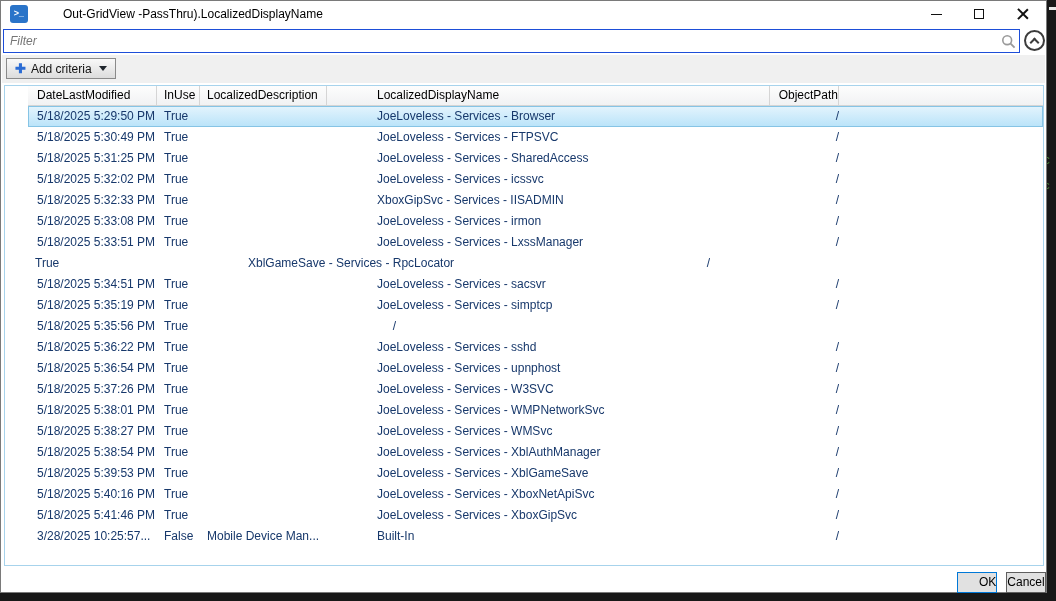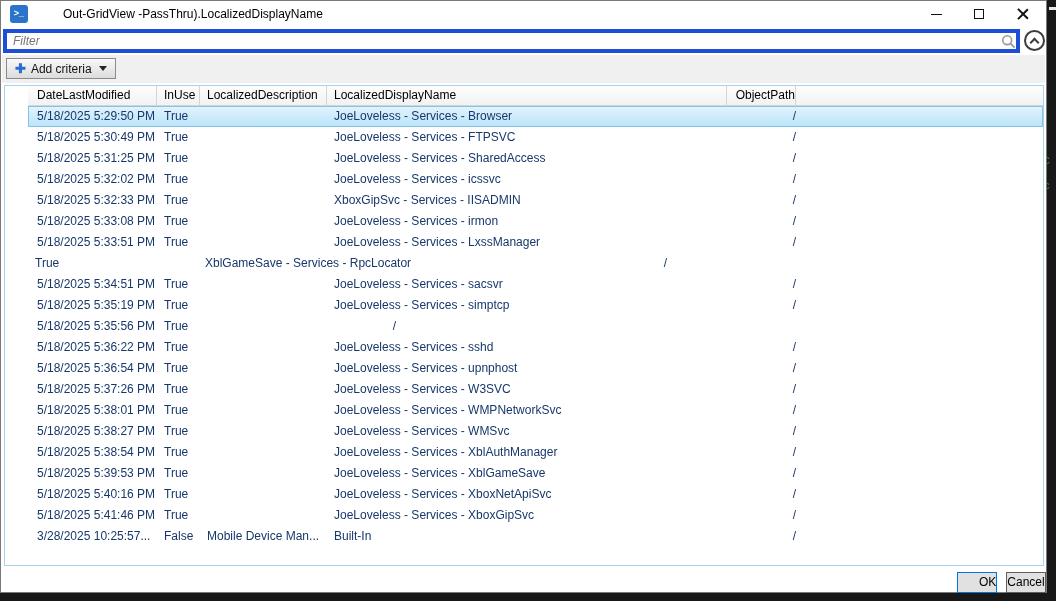--- a/index.html
+++ b/index.html
@@ -20,21 +20,21 @@
            letter-spacing:0px;}
   .title-text{position:absolute;left:62px;top:6px;color:#000;white-space:nowrap;}
   .caption-btn{position:absolute;top:0;width:43px;height:26px;}
   .btn-min{right:88px;} .btn-max{right:45px;} .btn-close{right:2px;}
   .glyph-min{position:absolute;left:16px;top:13px;width:11px;height:0;border-top:1px solid #111;}
   .glyph-max{position:absolute;left:16px;top:8px;width:10px;height:10px;border:1px solid #111;}
   .glyph-close{position:absolute;left:16px;top:7px;width:12px;height:12px;}
   .glyph-close:before,.glyph-close:after{content:"";position:absolute;left:5px;top:-1px;width:1.5px;height:14px;background:#111;}
   .glyph-close:before{transform:rotate(45deg);} .glyph-close:after{transform:rotate(-45deg);}
   
-  .filter-input{position:absolute;left:2px;top:28px;width:1017px;height:24px;border:4px solid #1d4ed8;
+  .filter-input{position:absolute;left:2px;top:28px;width:1017px;height:24px;border:1px solid #1d4ed8;
                 padding:0 24px 0 6px;font-family:"Liberation Sans",sans-serif;font-size:12px;color:#333;outline:none;}
   .filter-input::placeholder{font-style:italic;color:#767676;opacity:1;}
   .search-icon{position:absolute;left:1000px;top:33px;width:15px;height:15px;}
   .expander-btn{position:absolute;left:1023px;top:29px;width:21px;height:21px;border:2px solid #3c3c3c;
                 border-radius:50%;background:#fff;}
   .chevron-up{position:absolute;left:5px;top:7px;width:7px;height:7px;border-left:2px solid #3c3c3c;
               border-top:2px solid #3c3c3c;transform:rotate(45deg);}
   
   .toolbar{position:absolute;left:1px;top:54px;width:1043px;height:28px;background:#f0f0f0;}
   .add-criteria{position:absolute;left:4px;top:3px;height:21px;padding:0 8px;display:flex;align-items:center;gap:5px;
@@ -46,21 +46,21 @@
   
   .grid{position:absolute;left:3px;top:84px;width:1040px;height:481px;border:1px solid var(--grid-border);
         background:#fff;overflow:hidden;padding-left:23px;}
   .header-row{display:flex;height:20px;background:linear-gradient(180deg,#fdfdfd,#f1f2f3);
               border-bottom:1px solid #d5d5d5;color:#000;}
   .header-cell{line-height:19px;border-right:1px solid #d5d5d5;padding-left:7px;white-space:nowrap;overflow:hidden;}
   .row{display:flex;height:21px;color:var(--row-text);}
   .row.selected{background:linear-gradient(180deg,var(--selection-fill-top),var(--selection-fill-bottom));
                 box-shadow:inset 0 0 0 1px var(--selection-border);}
   .cell{line-height:21px;padding-left:7px;white-space:nowrap;overflow:hidden;}
-  .c0{width:129px;padding-left:9px;} .c1{width:43px;} .c2{width:127px;} .c3{width:400px;}
+  .c0{width:129px;padding-left:9px;} .c1{width:43px;} .c2{width:127px;} .c3{width:400px;margin-left:43px;}
   .c4{width:69px;text-align:right;} .c5{flex:1;border-right:none;}
   
   .btn{position:absolute;top:571px;height:21px;text-align:center;line-height:19px;color:#000;
        background:#e1e1e1;font-size:12px;}
   .ok-btn{left:956px;width:40px;border:1px solid var(--ok-button-border);padding-left:21px;}
   .cancel-btn{left:1005px;width:40px;border:1px solid #5f5f5f;}
   
   .bg-fragment{position:absolute;color:var(--terminal-green);font-family:"Liberation Mono",monospace;font-size:10px;}
   .frag-1{left:1044px;top:156px;} .frag-2{left:1044px;top:181px;}
   .bg-dash{position:absolute;left:1049px;top:7px;width:7px;height:3px;background:#e8e8e8;}

